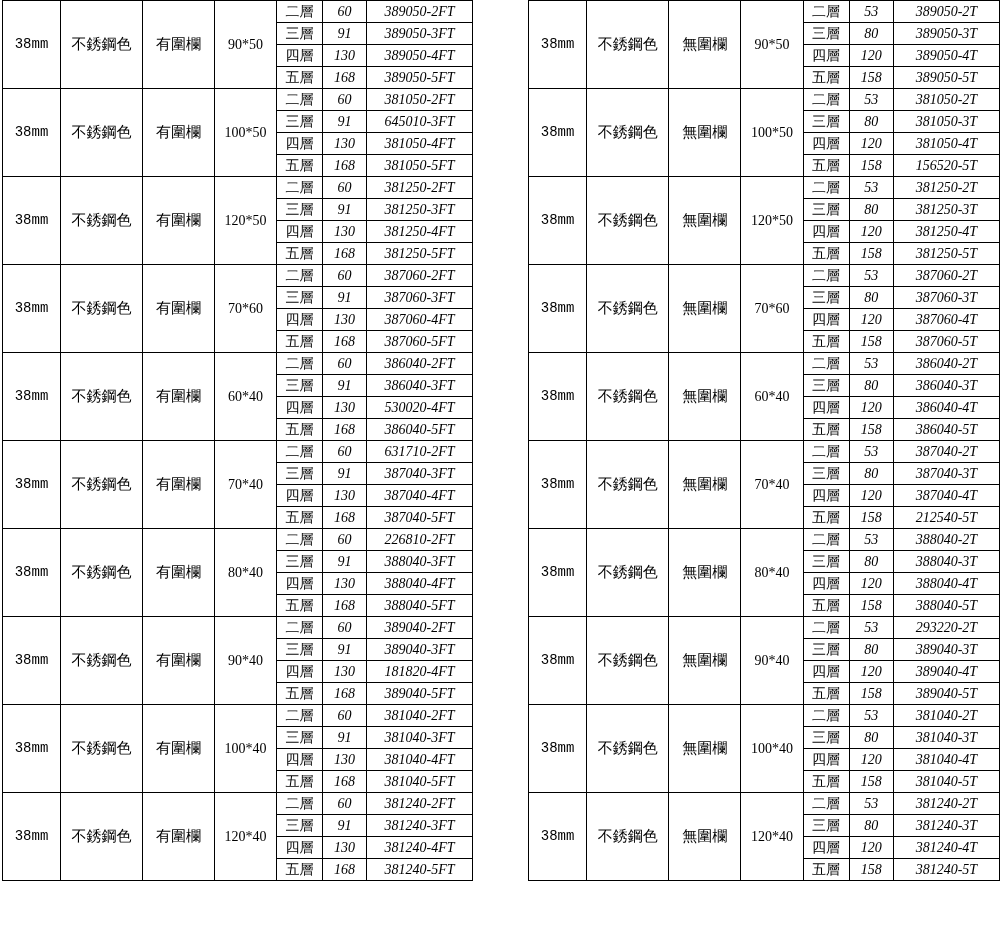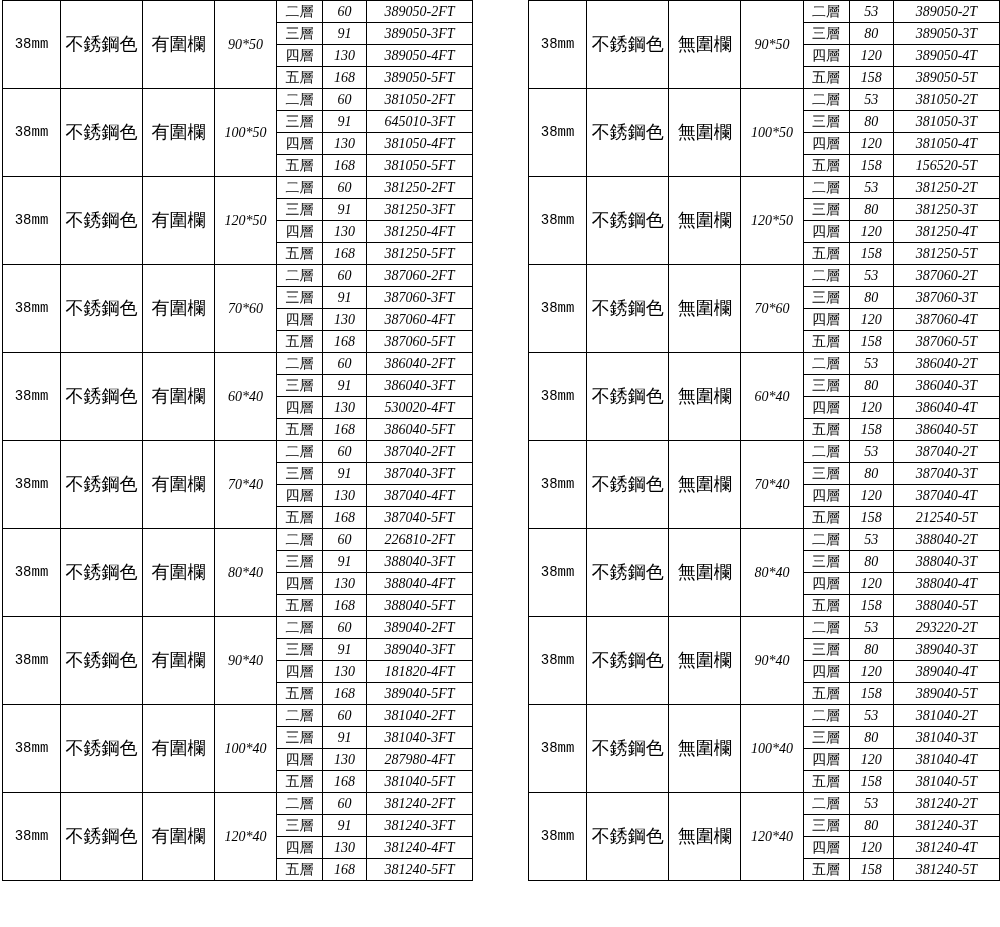--- a/index.html
+++ b/index.html
@@ -58,38 +58,37 @@
   .c-fence  { width: 72px; }
   .c-size   { width: 62px; }
   .c-layer  { width: 46px; }
   .c-num    { width: 44px; }
   .c-code   { width: 106px; }
   .thick-cell {
     font-family: Liberation Mono, monospace;
     font-style: normal;
   }
   .size-cell {
-    font-style: italic;
     margin-left: 13px;
   }
   .code-cell {
     font-style: italic;
   }
   .num-cell {
     font-style: italic;
   }
   .layer-cell {
     font-family: "Liberation Serif", "DejaVu Serif", serif;
     letter-spacing: 0px;
   }
   .color-cell {
-    font-size: 18px;
+    font-size: 15px;
   }
   .fence-cell {
-    font-size: 18px;
+    font-size: 15px;
   }
   
   .panel-left table.spec { margin-top: 0; }
   .panel-right table.spec { margin-top: 0; }
 </style>
 </head>
 <body>
 
 <div class="page">
 
@@ -225,21 +224,21 @@
             <td class="num-cell">168</td>
             <td class="code-cell">386040-5FT</td>
           </tr>
           <tr>
             <td rowspan="4" class="thick-cell">38mm</td>
             <td rowspan="4" class="color-cell">不銹鋼色</td>
             <td rowspan="4" class="fence-cell">有圍欄</td>
             <td rowspan="4" class="size-cell">70*40</td>
             <td class="layer-cell">二層</td>
             <td class="num-cell">60</td>
-            <td class="code-cell">387040-2FT</td>
+            <td class="code-cell">631710-2FT</td>
           </tr>
           <tr>
             <td class="layer-cell">三層</td>
             <td class="num-cell">91</td>
             <td class="code-cell">387040-3FT</td>
           </tr>
           <tr>
             <td class="layer-cell">四層</td>
             <td class="num-cell">130</td>
             <td class="code-cell">387040-4FT</td>
@@ -307,21 +306,21 @@
             <td class="code-cell">381040-2FT</td>
           </tr>
           <tr>
             <td class="layer-cell">三層</td>
             <td class="num-cell">91</td>
             <td class="code-cell">381040-3FT</td>
           </tr>
           <tr>
             <td class="layer-cell">四層</td>
             <td class="num-cell">130</td>
-            <td class="code-cell">287980-4FT</td>
+            <td class="code-cell">381040-4FT</td>
           </tr>
           <tr>
             <td class="layer-cell">五層</td>
             <td class="num-cell">168</td>
             <td class="code-cell">381040-5FT</td>
           </tr>
           <tr>
             <td rowspan="4" class="thick-cell">38mm</td>
             <td rowspan="4" class="color-cell">不銹鋼色</td>
             <td rowspan="4" class="fence-cell">有圍欄</td>

